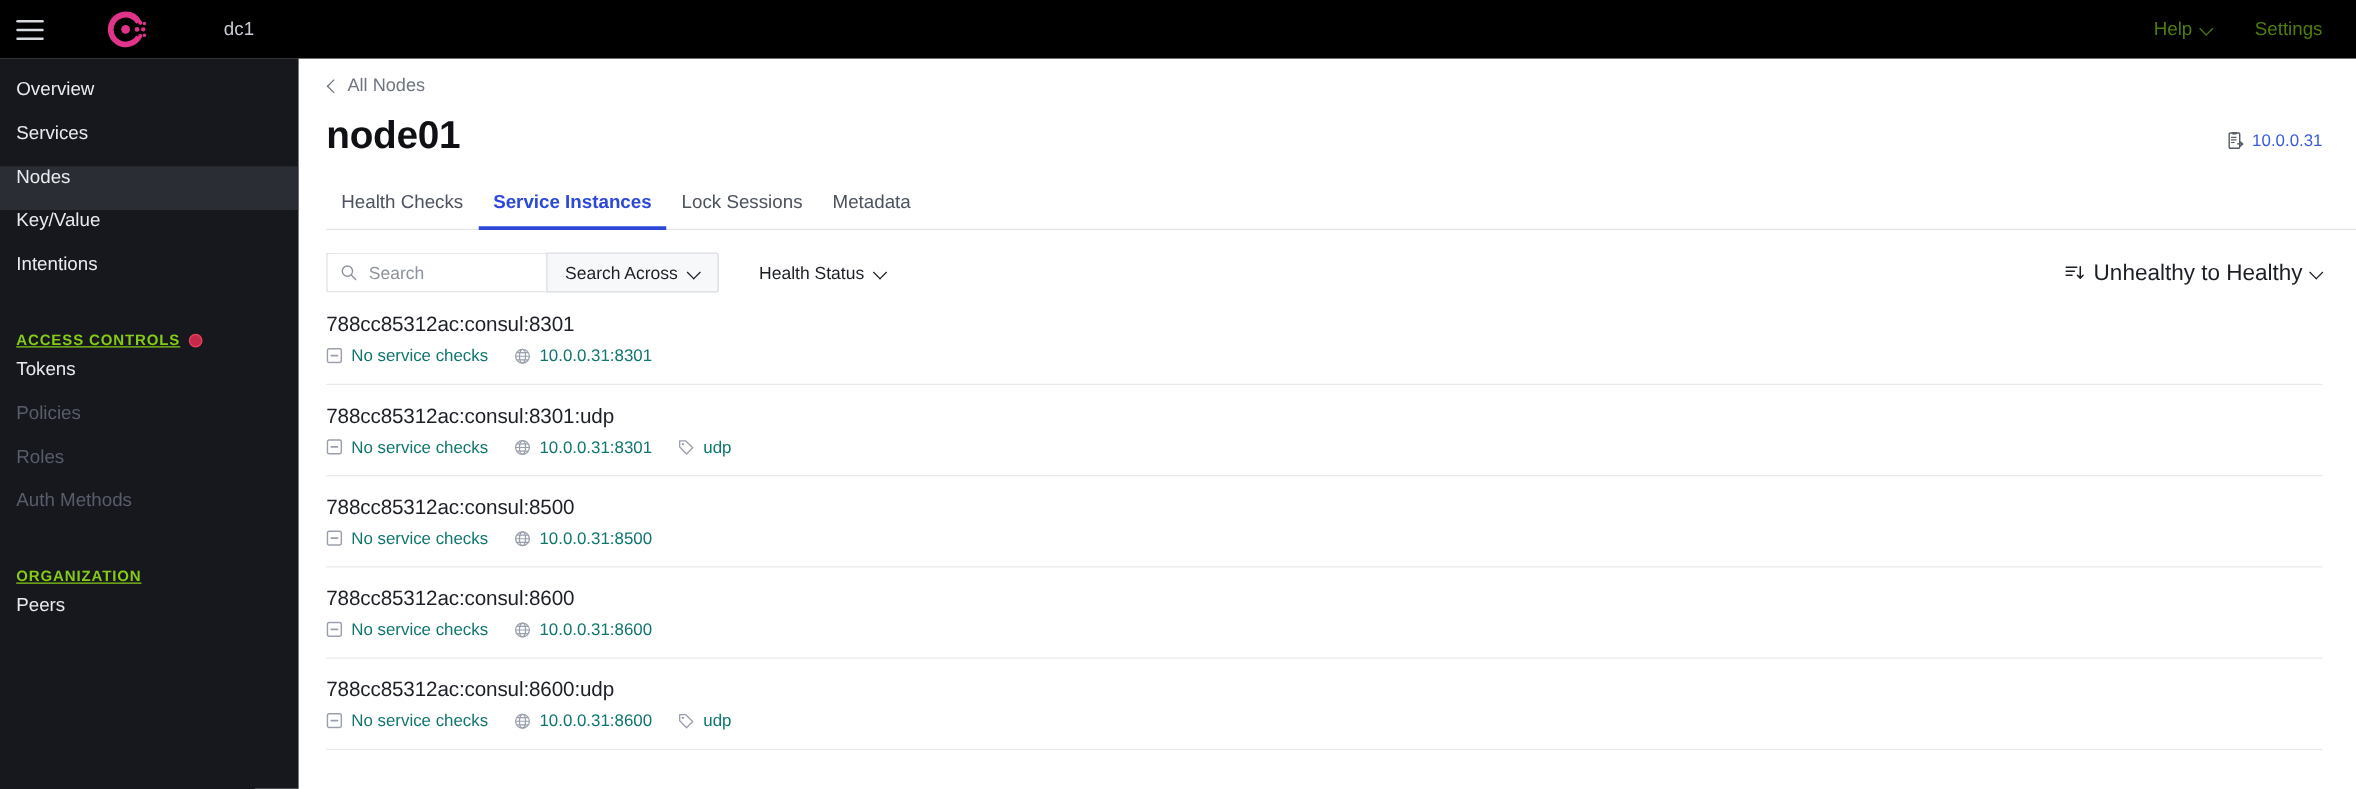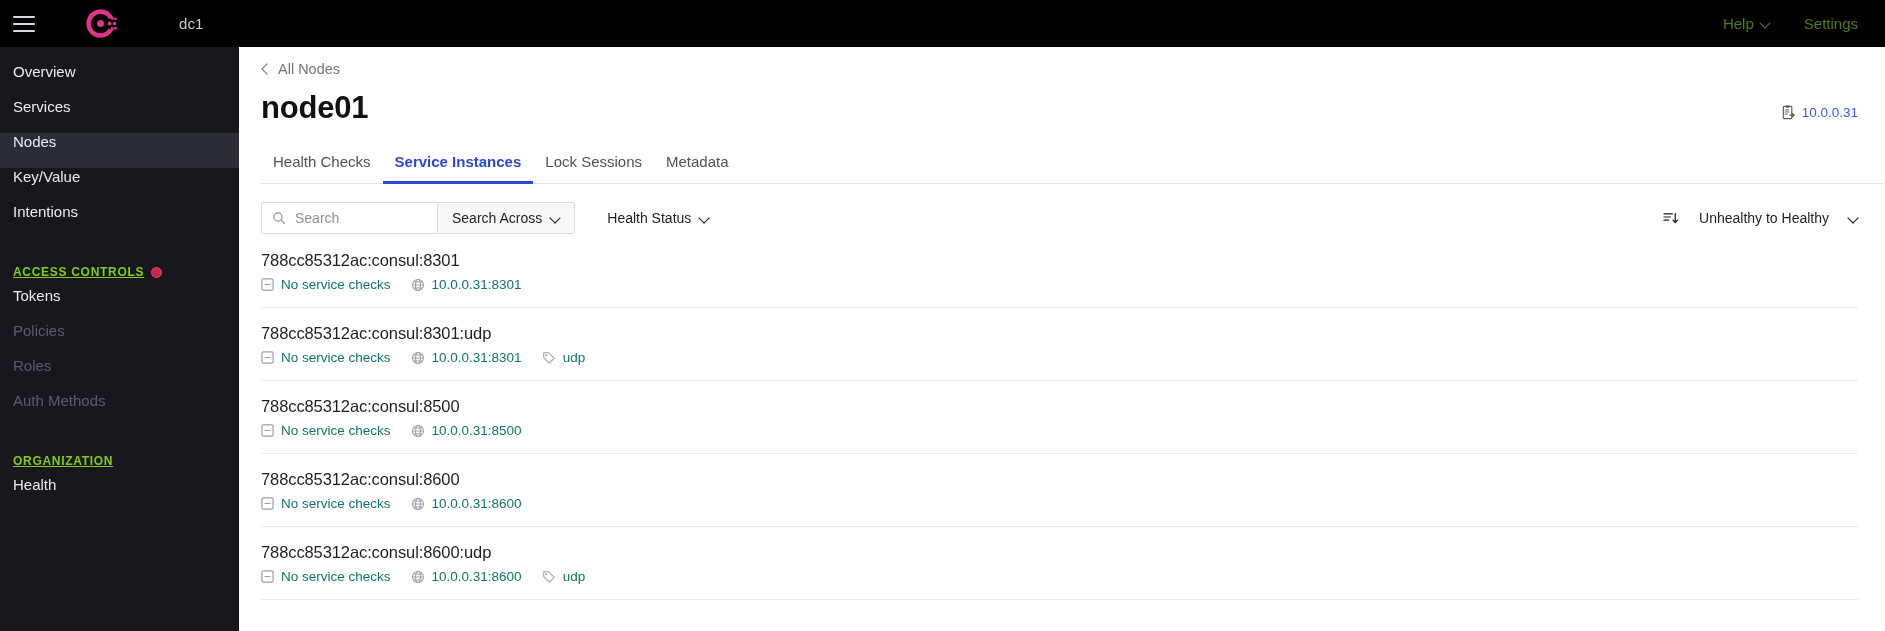--- a/index.html
+++ b/index.html
@@ -156,22 +156,22 @@
     border-radius: 0 2px 2px 0;
   }
   .health-status {
     display: flex; align-items: center; gap: 9px;
     height: 32px; padding: 0 14px;
     margin-left: 18px;
     color: #1c1f26; font-size: 14px; cursor: pointer;
   }
   .sort-control {
     margin-left: auto;
-    display: flex; align-items: center; gap: 20px;
-    color: #1c1f26; font-size: 14px; cursor: pointer;
+    display: flex; align-items: center; gap: 7px;
+    color: #1c1f26; font-size: 18px; cursor: pointer;
   }
   .chev-dark { color: #1c1f26; }
 
   
   .list { margin: 0 27px 0 22px; }
   .row {
     padding: 16px 0 15px 0;
     border-bottom: 1px solid #e8eaed;
     cursor: pointer;
   }
@@ -251,21 +251,21 @@
     <span>Roles</span>
   </div>
   <div class="nav-item disabled">
     <span>Auth Methods</span>
   </div>
 
   <div class="nav-section">
     <span>ORGANIZATION</span>
   </div>
   <div class="nav-item">
-    <span>Health</span>
+    <span>Peers</span>
   </div>
 </div>
 
 <div class="main">
 
   <div class="crumb">
     <span class="crumb-arrow"></span>
     <span>All Nodes</span>
   </div>
 

